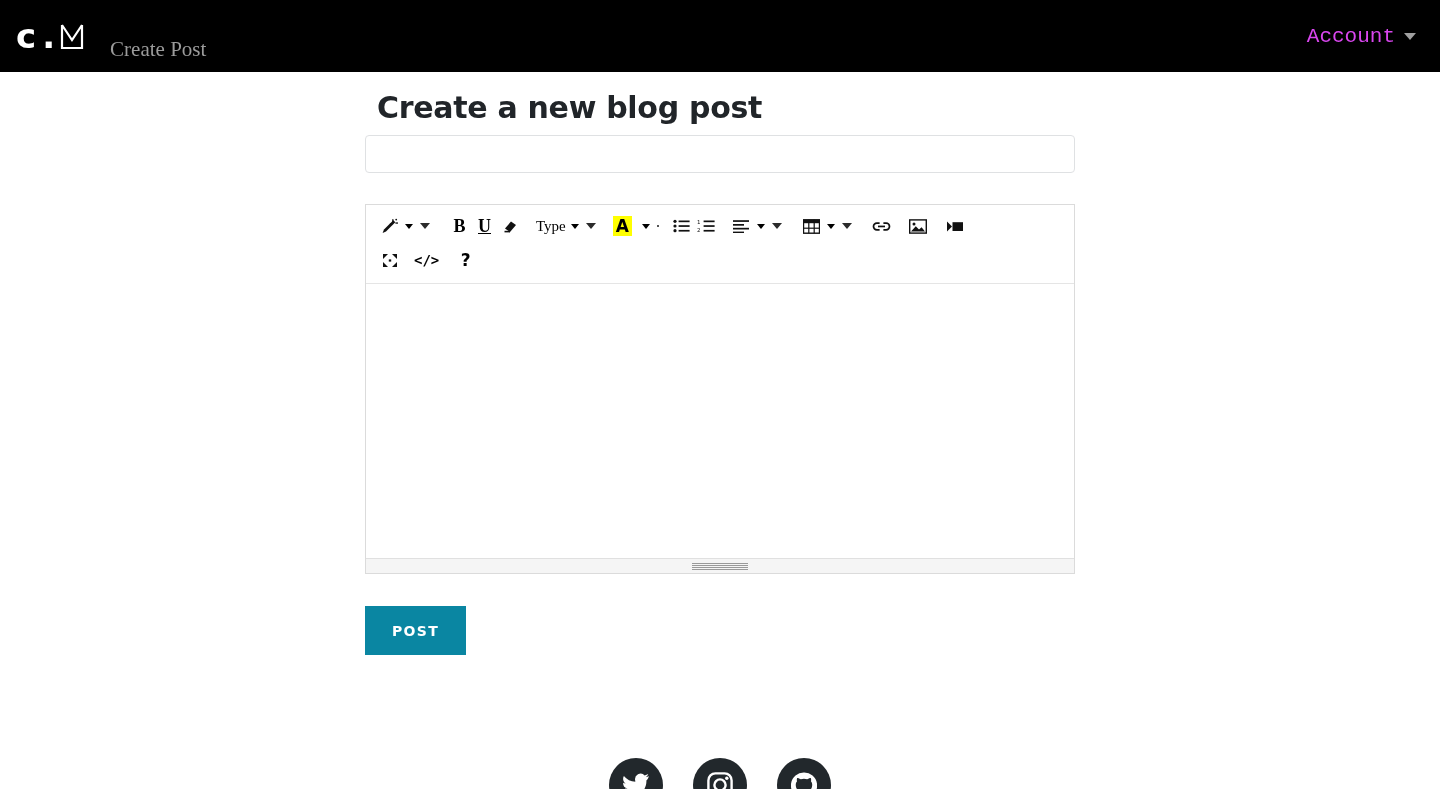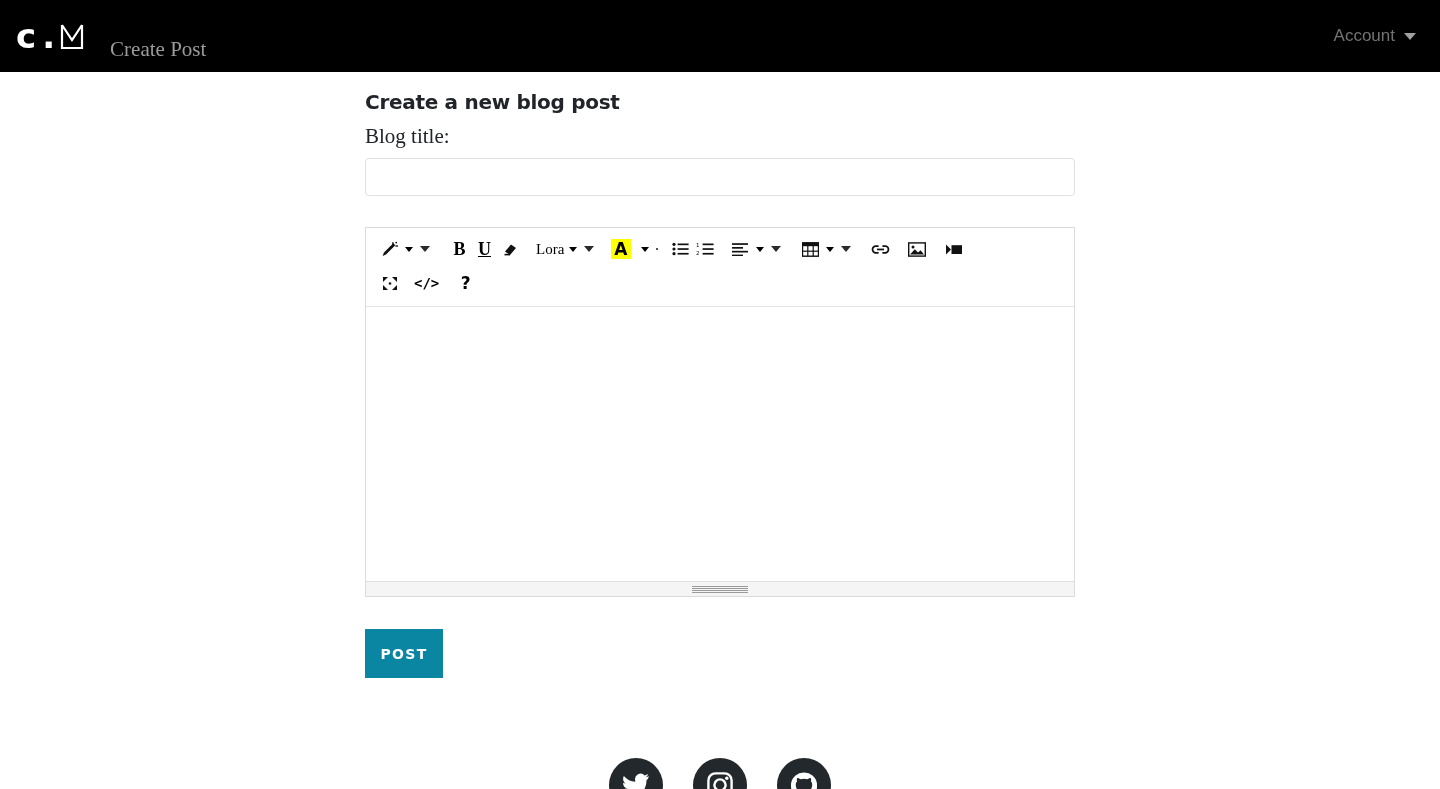--- a/index.html
+++ b/index.html
@@ -60,44 +60,44 @@
     margin-top: 27px;
   }
   .navbar-right {
     margin-left: auto;
     display: flex;
     align-items: center;
     gap: 9px;
     cursor: pointer;
   }
   .navbar-account {
-    color: #737373;
-    font-family: Liberation Sans, sans-serif;
-    font-size: 17px;
+    color: #d946ef;
+    font-family: Liberation Mono, monospace;
+    font-size: 21px;
   }
   .caret-down {
     width: 0; height: 0;
     border-left: 6px solid transparent;
     border-right: 6px solid transparent;
     border-top: 7px solid #a0a0a0;
     display: inline-block;
   }
 
   
   .page {
     width: 710px;
     margin: 0 0 0 365px;
     padding-top: 18px;
   }
   .page-title {
     font-family: "DejaVu Sans", sans-serif;
     font-weight: 700;
-    font-size: 20px;
+    font-size: 30px;
     color: #212529;
-    margin: 0 0 10px 0;
+    margin: 0 0 10px 12px;
     letter-spacing: -0.3px;
   }
   .field-label {
     font-family: "Liberation Serif", serif;
     font-size: 21px;
     color: #212529;
     margin-bottom: 9px;
   }
   .text-input {
     width: 710px;
@@ -230,21 +230,21 @@
   }
   .grip span {
     display: block;
     height: 1px;
     background: #9a9a9a;
   }
 
   
   .post-btn {
     margin-top: 32px;
-    width: 78px;
+    width: 101px;
     height: 49px;
     background: #0a86a2;
     color: #ffffff;
     border: none;
     font-family: "DejaVu Sans", sans-serif;
     font-weight: 700;
     font-size: 14px;
     letter-spacing: 1.3px;
     cursor: pointer;
   }
@@ -287,21 +287,20 @@
   <div class="navbar-right">
     <span class="navbar-account">Account</span>
     <span class="caret-down"></span>
   </div>
 </div>
 
 <div class="page">
 
   <h1 class="page-title">Create a new blog post</h1>
 
-  <div class="field-label">Blog title:</div>
   <input class="text-input" type="text" placeholder="" style="">
 
   <div class="spacer-32"></div>
 
 
   
   <div class="editor">
     <div class="toolbar">
 
       <div class="toolbar-row">
@@ -325,21 +324,21 @@
           <button class="tb-btn tb-underline">U</button>
           <button class="tb-btn">
             <svg width="16" height="15" viewBox="0 0 16 15" aria-hidden="true">
               <path d="M3 9.5 L9 2.5 L14 6 L8 13 Z" fill="#111"></path>
               <path d="M2.5 12.6 L8 12.6" stroke="#111" stroke-width="1.6"></path>
             </svg>
           </button>
         </div>
 
         <div class="tb-group">
-          <span class="tb-font-name">Lora</span>
+          <span class="tb-font-name">Type</span>
           <span class="tb-caret"></span>
           <span class="tb-caret-lg"></span>
         </div>
 
         <div class="tb-group">
           <span class="tb-colorA">A</span>
           <span class="tb-caret" style="margin-left:10px"></span>
           <span class="tb-dot"></span>
         </div>
 

